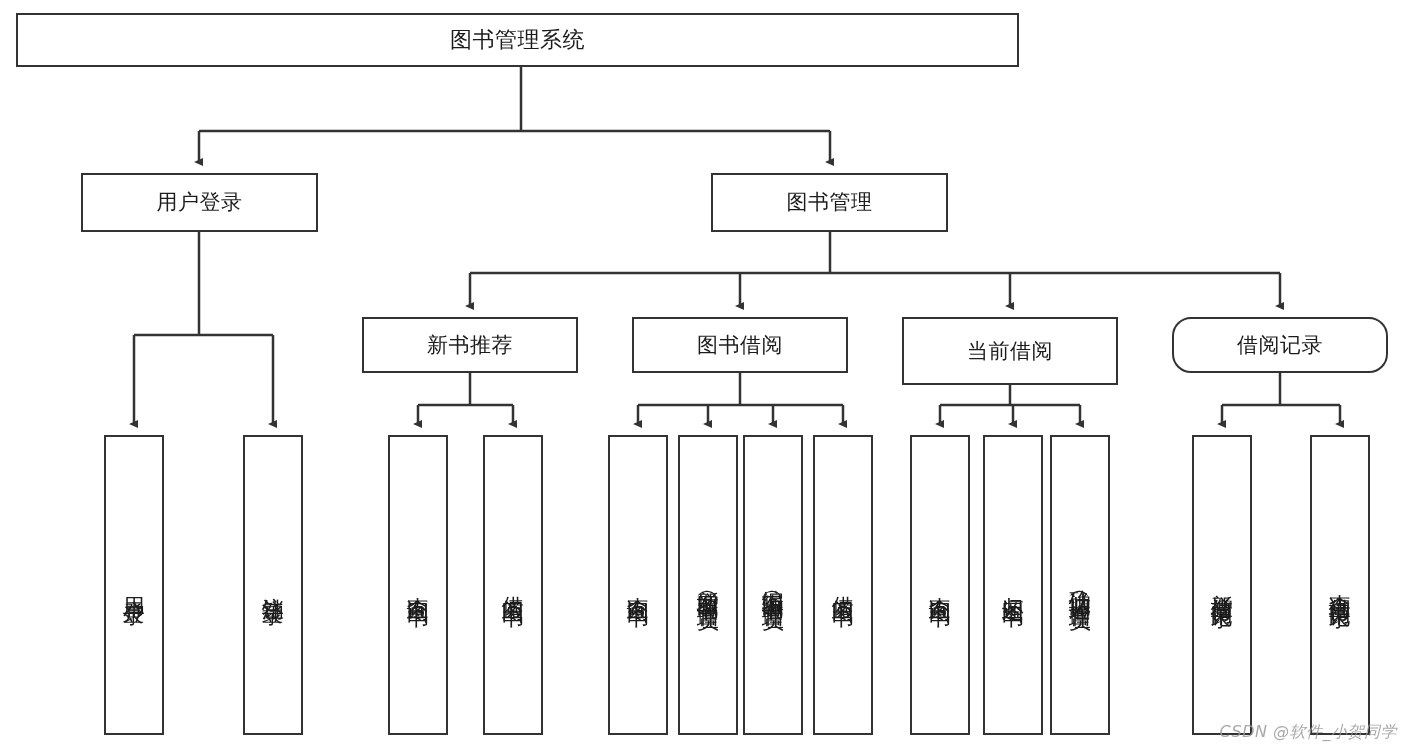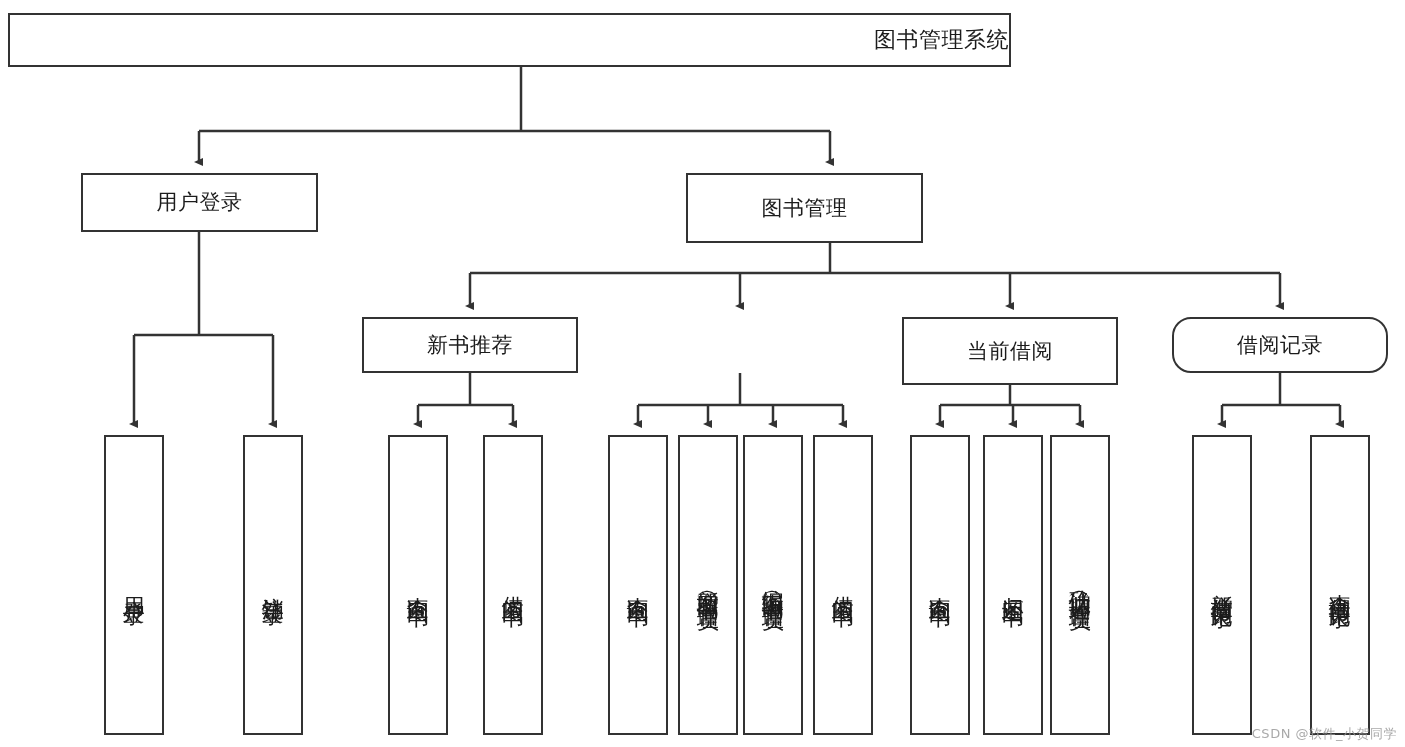--- a/index.html
+++ b/index.html
@@ -49,25 +49,26 @@
     text-orientation:upright;
     font-size:22px;
     line-height:1.15;
     letter-spacing:3px;
     white-space:normal;
   }
   #watermark{
     position:absolute;
     right:8px;
     bottom:4px;
-    font-size:13px;
+    font-size:16px;
     color:#9a9a9a;
     letter-spacing:0.5px;
     white-space:nowrap;
     opacity:.85;
+    font-style:italic;
   }
 </style>
 </head>
 <body>
 
 <div id="canvas">
 
   <svg id="edges" viewBox="0 0 1405 747" xmlns="http://www.w3.org/2000/svg">
     <defs>
       <marker id="arrow" markerWidth="10" markerHeight="10" refX="5" refY="5" orient="auto" markerUnits="userSpaceOnUse">
@@ -111,33 +112,36 @@
       <path d="M1013,405 L1013,424" marker-end="url(#arrow)"></path>
       <path d="M1080,405 L1080,424" marker-end="url(#arrow)"></path>
 
       <path d="M1280,373 L1280,405"></path>
       <path d="M1222,405 L1340,405"></path>
       <path d="M1222,405 L1222,424" marker-end="url(#arrow)"></path>
       <path d="M1340,405 L1340,424" marker-end="url(#arrow)"></path>
     </g>
   </svg>
 
-  <div class="node root" style="left:8px;top:13px;width:1003px;height:54px;justify-content:flex-end;">
+  <div class="node root" style="left:16px;top:13px;width:1003px;height:54px;">
     <span class="lbl">图书管理系统</span>
   </div>
 
   <div class="node" style="left:81px;top:173px;width:237px;height:59px;">
     <span class="lbl">用户登录</span>
   </div>
-  <div class="node" style="left:686px;top:173px;width:237px;height:70px;">
+  <div class="node" style="left:711px;top:173px;width:237px;height:59px;">
     <span class="lbl">图书管理</span>
   </div>
 
   <div class="node" style="left:362px;top:317px;width:216px;height:56px;">
     <span class="lbl">新书推荐</span>
+  </div>
+  <div class="node" style="left:632px;top:317px;width:216px;height:56px;">
+    <span class="lbl">图书借阅</span>
   </div>
   <div class="node" style="left:902px;top:317px;width:216px;height:68px;">
     <span class="lbl">当前借阅</span>
   </div>
   <div class="node" style="left:1172px;top:317px;width:216px;height:56px;border-radius:19px;">
     <span class="lbl">借阅记录</span>
   </div>
 
   <div class="node leaf" style="left:104px;top:435px;width:60px;height:300px;">
     <span class="lbl">用户登录</span>

